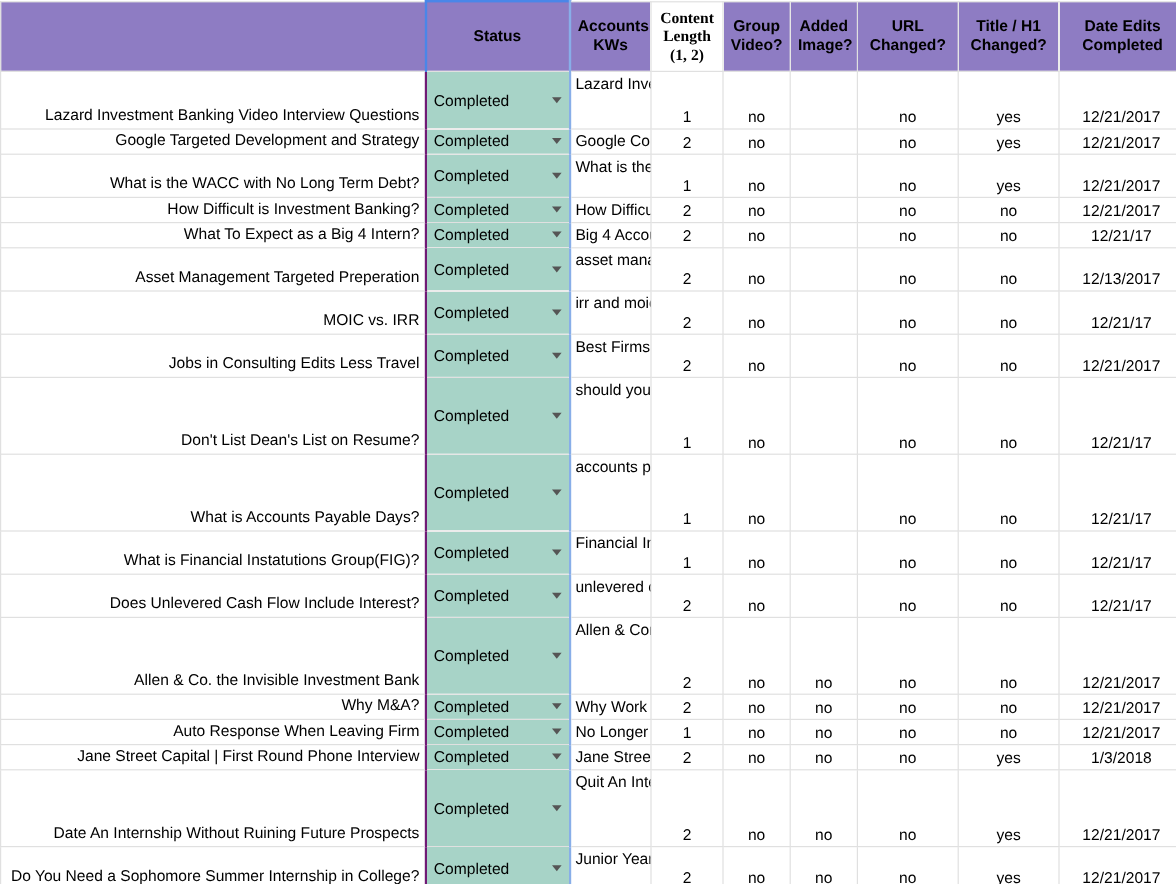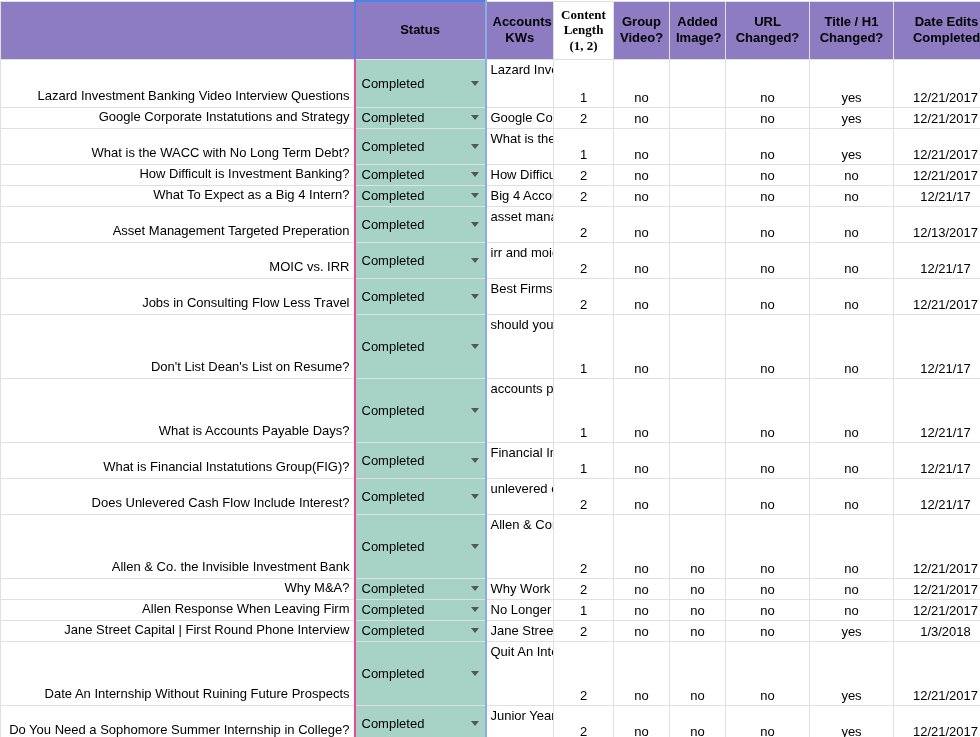--- a/index.html
+++ b/index.html
@@ -36,21 +36,21 @@
     padding: 4px 6px;
     white-space: normal;
     line-height: 1.2;
   }
   th.content-length-header {
     background: #fff;
     font-family: Liberation Serif, serif;
   }
   
   .col-title   { width: 354px; }
-  .col-status  { width: 131px; }
+  .col-status  { width: 120px; }
   .col-kws     { width: 68px; }
   .col-len     { width: 60px; }
   .col-video   { width: 56px; }
   .col-image   { width: 56px; }
   .col-url     { width: 84px; }
   .col-h1      { width: 84px; }
   .col-date    { width: 106px; }
 
   td.title-cell {
     text-align: right;
@@ -108,21 +108,21 @@
   tr.short td{ height: 21px; }
   tr.xtall td{ height: 64px; }
 
   
   .status-border-top th.col-status {
     border-top: 2px solid #4a86e8;
     border-left: 2px solid #4a86e8;
     border-right: 2px solid #88aee8;
   }
   td.status-cell {
-    border-left: 2px solid #ec4899;
+    border-left: 2px solid #701a75;
     border-right: 2px solid #88aee8;
   }
 </style>
 </head>
 <body>
 
 <div class="sheet">
 <table>
   <colgroup>
     <col class="col-title">
@@ -159,21 +159,21 @@
           </td>
           <td class="kws-cell">Lazard Invest</td>
           <td class="center-cell">1</td>
           <td class="center-cell">no</td>
           <td class="center-cell"></td>
           <td class="center-cell">no</td>
           <td class="center-cell">yes</td>
           <td class="date-cell">12/21/2017</td>
         </tr>
         <tr class="short">
-          <td class="title-cell">Google Corporate Instatutions and Strategy</td>
+          <td class="title-cell">Google Targeted Development and Strategy</td>
           <td class="status-cell">
             <div class="status-inner">
               <span class="status-text">Completed</span>
               <span class="chevron"></span>
             </div>
           </td>
           <td class="kws-cell">Google Corpo</td>
           <td class="center-cell">2</td>
           <td class="center-cell">no</td>
           <td class="center-cell"></td>
@@ -255,21 +255,21 @@
           </td>
           <td class="kws-cell">irr and moic,m</td>
           <td class="center-cell">2</td>
           <td class="center-cell">no</td>
           <td class="center-cell"></td>
           <td class="center-cell">no</td>
           <td class="center-cell">no</td>
           <td class="date-cell">12/21/17</td>
         </tr>
         <tr class="med">
-          <td class="title-cell">Jobs in Consulting Flow Less Travel</td>
+          <td class="title-cell">Jobs in Consulting Edits Less Travel</td>
           <td class="status-cell">
             <div class="status-inner">
               <span class="status-text">Completed</span>
               <span class="chevron"></span>
             </div>
           </td>
           <td class="kws-cell">Best Firms to , Jobs In Cons</td>
           <td class="center-cell">2</td>
           <td class="center-cell">no</td>
           <td class="center-cell"></td>
@@ -367,21 +367,21 @@
           </td>
           <td class="kws-cell">Why Work In </td>
           <td class="center-cell">2</td>
           <td class="center-cell">no</td>
           <td class="center-cell">no</td>
           <td class="center-cell">no</td>
           <td class="center-cell">no</td>
           <td class="date-cell">12/21/2017</td>
         </tr>
         <tr class="short">
-          <td class="title-cell">Allen Response When Leaving Firm</td>
+          <td class="title-cell">Auto Response When Leaving Firm</td>
           <td class="status-cell">
             <div class="status-inner">
               <span class="status-text">Completed</span>
               <span class="chevron"></span>
             </div>
           </td>
           <td class="kws-cell">No Longer Wi</td>
           <td class="center-cell">1</td>
           <td class="center-cell">no</td>
           <td class="center-cell">no</td>

